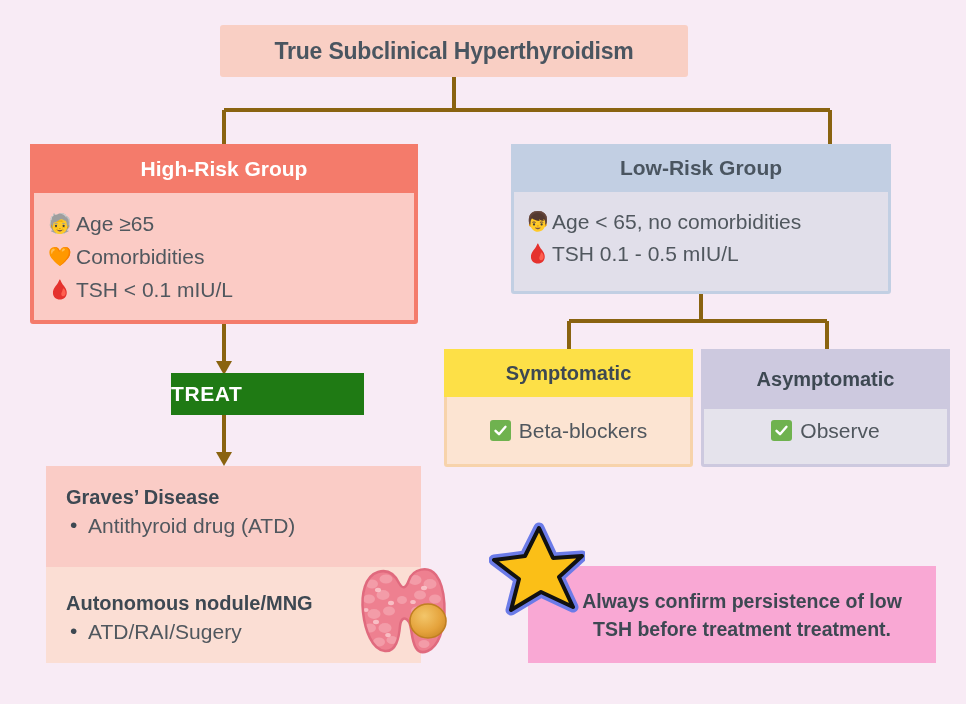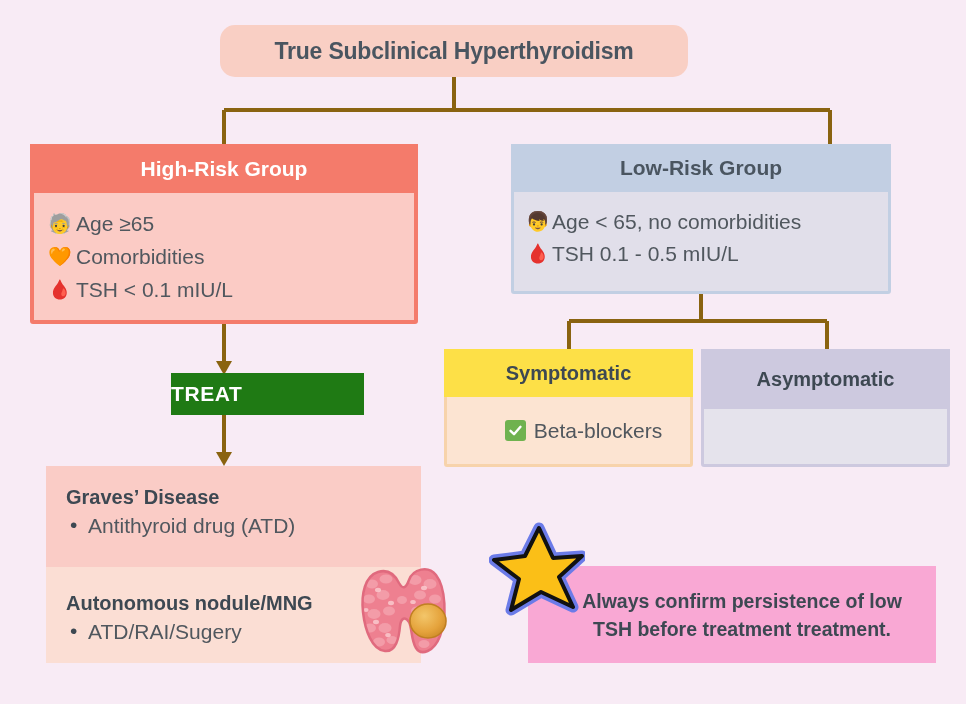--- a/index.html
+++ b/index.html
@@ -25,21 +25,21 @@
     box-sizing: border-box;
   }
 
   
   #root-box {
     left: 220px;
     top: 25px;
     width: 468px;
     height: 52px;
     background: #F9CFC4;
-    border-radius: 15px;
+    border-radius: 3px;
     display: flex;
     align-items: center;
     justify-content: center;
   }
   #root-box .title {
     font-size: 23px;
     font-weight: bold;
     color: #4A5560;
     letter-spacing: -0.2px;
   }
@@ -213,21 +213,20 @@
   }
   .sub-body {
     position: absolute;
     left: 0;
     top: 45px;
     width: 243px;
     height: 67px;
     display: flex;
     align-items: center;
     justify-content: center;
-    padding-left: 15px;
   }
   .check-row {
     display: flex;
     align-items: center;
     font-size: 21px;
     color: #50575E;
   }
   .check-box {
     width: 21px;
     height: 21px;
@@ -417,20 +416,30 @@
           </svg>
         </span>
         <span>Beta-blockers</span>
       </div>
     </div>
   </div>
 
   <div class="node" id="asymptomatic-box">
     <div id="asymptomatic-header">
       <span class="sub-title">Asymptomatic</span>
+    </div>
+    <div class="sub-body">
+      <div class="check-row">
+        <span class="check-box">
+          <svg width="15" height="15" viewBox="0 0 15 15" aria-hidden="true">
+            <path d="M2.5 7.8 L6 11.2 L12.5 3.8" stroke="#FFFFFF" stroke-width="2.4" fill="none" stroke-linecap="round" stroke-linejoin="round"></path>
+          </svg>
+        </span>
+        <span>Observe</span>
+      </div>
     </div>
   </div>
 
   <div class="node" id="graves-box">
     <div class="tx-title">Graves’ Disease</div>
     <div class="tx-bullet">Antithyroid drug (ATD)</div>
   </div>
 
   <div class="node" id="autonomous-box">
     <div class="tx-title">Autonomous nodule/MNG</div>

